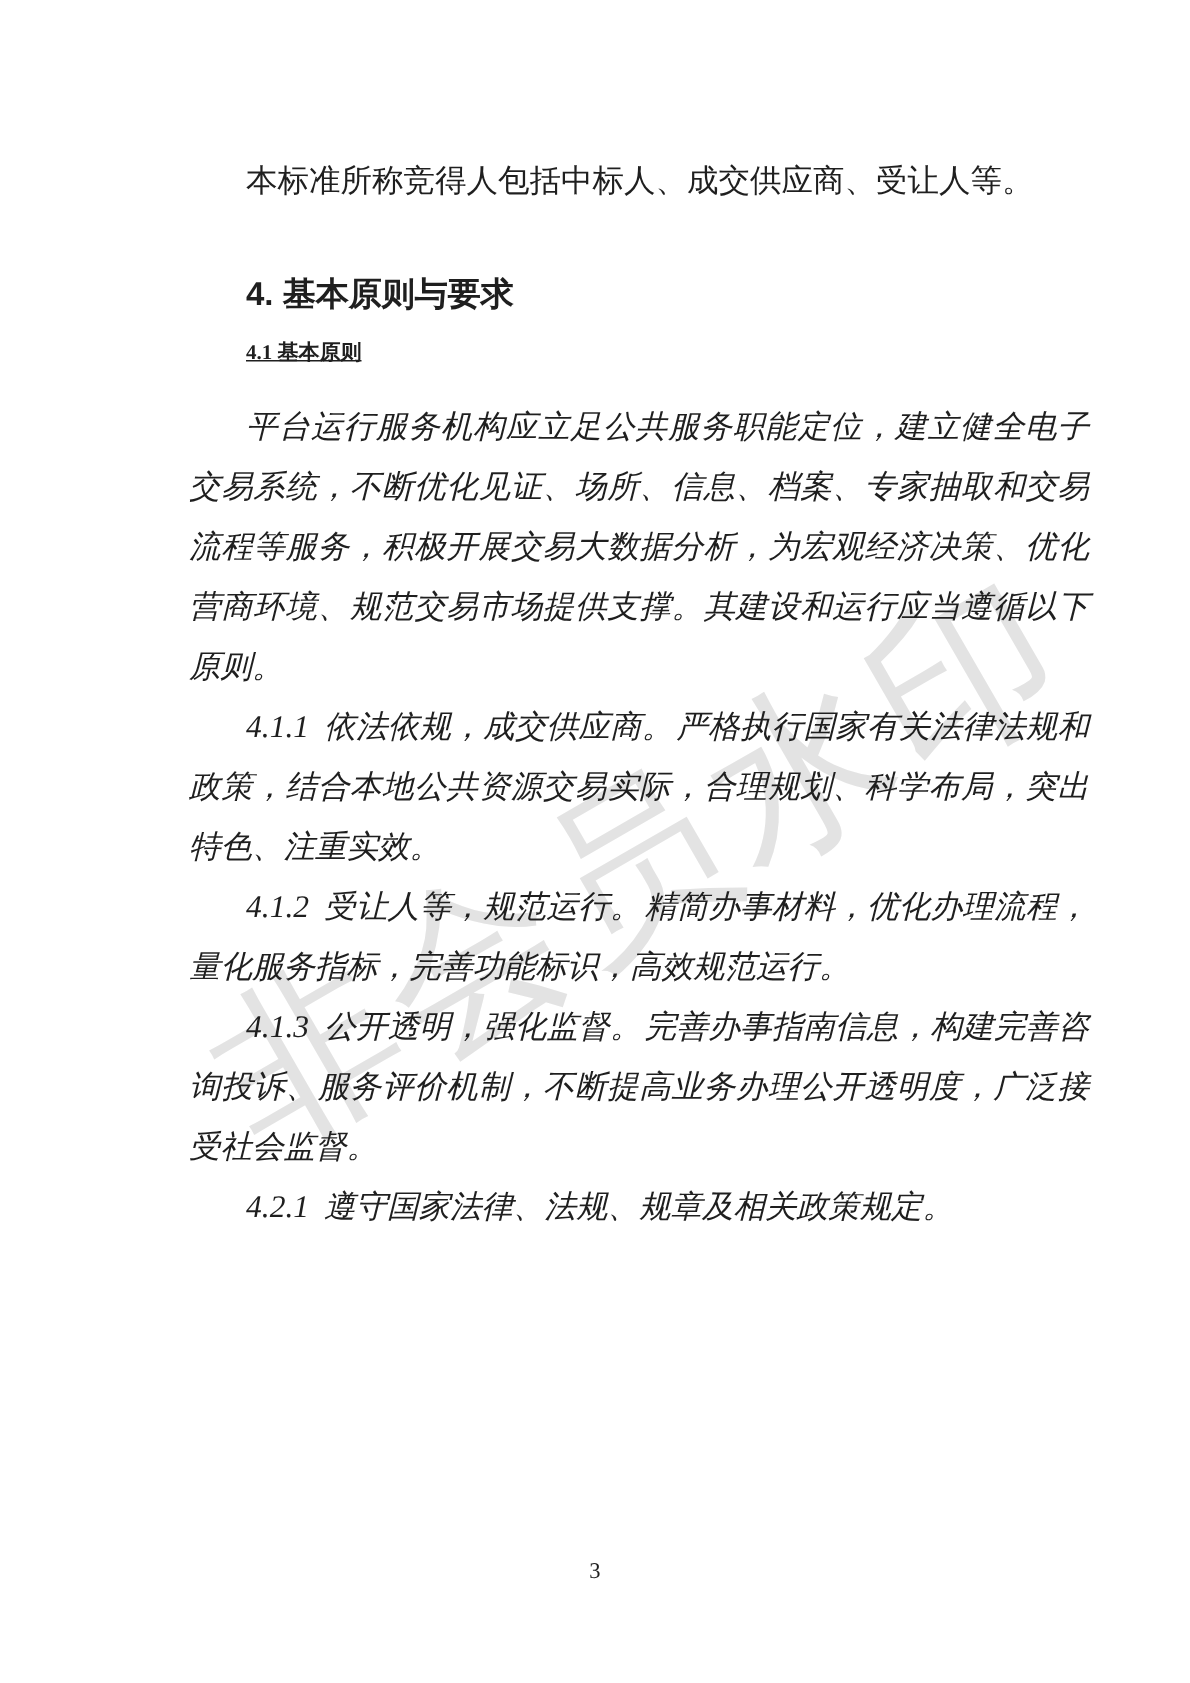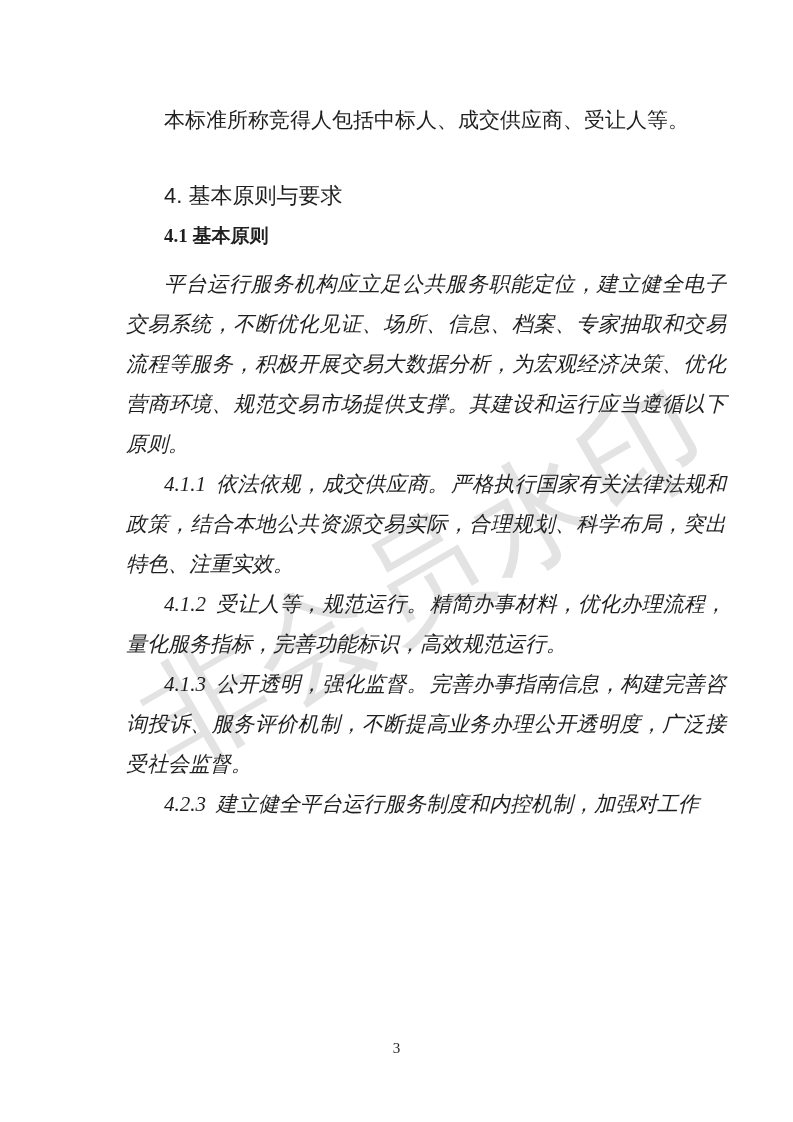--- a/index.html
+++ b/index.html
@@ -46,30 +46,31 @@
     font-style: italic;
   }
   .para-first {
     margin: 0;
     text-indent: 38px;
   }
   .h-main {
     margin: 36px 0 0 0;
     padding-left: 38px;
     font-family: "Liberation Sans", "DejaVu Sans", sans-serif;
-    font-weight: 400;
+    font-weight: 700;
     font-size: 22px;
     line-height: 40px;
   }
   .h-sub {
     margin: 0;
     padding-left: 38px;
     font-weight: 700;
-    font-size: 19px;
+    font-size: 14px;
     line-height: 40px;
+    text-decoration: underline;
   }
   .gap-top { margin-top: 8px; }
   .num { margin-right: 10px; margin-top: 20px; }
   .lead { margin-right: 2px; }
   .page-number {
     position: absolute;
     left: 0;
     top: 1038px;
     width: 100%;
     text-align: center;
@@ -95,21 +96,21 @@
 
     <p class="para gap-top">平台运行服务机构应立足公共服务职能定位，建立健全电子交易系统，不断优化见证、场所、信息、档案、专家抽取和交易流程等服务，积极开展交易大数据分析，为宏观经济决策、优化营商环境、规范交易市场提供支撑。其建设和运行应当遵循以下原则。</p>
 
     <p class="para"><span class="num">4.1.1</span><span class="lead">依法依规，成交供应商。</span><span>严格执行国家有关法律法规和政策，结合本地公共资源交易实际，合理规划、科学布局，突出特色、注重实效。</span></p>
 
     <p class="para"><span class="num">4.1.2</span><span class="lead">受让人等，规范运行。</span><span>精简办事材料，优化办理流程，量化服务指标，完善功能标识，高效规范运行。</span></p>
 
     <p class="para"><span class="num">4.1.3</span><span class="lead">公开透明，强化监督。</span><span>完善办事指南信息，构建完善咨询投诉、服务评价机制，不断提高业务办理公开透明度，广泛接受社会监督。</span></p>
 
 
+    <p class="para"><span class="num">4.2.1</span><span>遵守国家法律、法规、规章及相关政策规定。</span></p>
 
 
-    <p class="para"><span class="num">4.2.3</span><span>建立健全平台运行服务制度和内控机制，加强对工作</span></p>
 
   </div>
 
   <div class="page-number">3</div>
 
 </div>
 
 </body></html>

